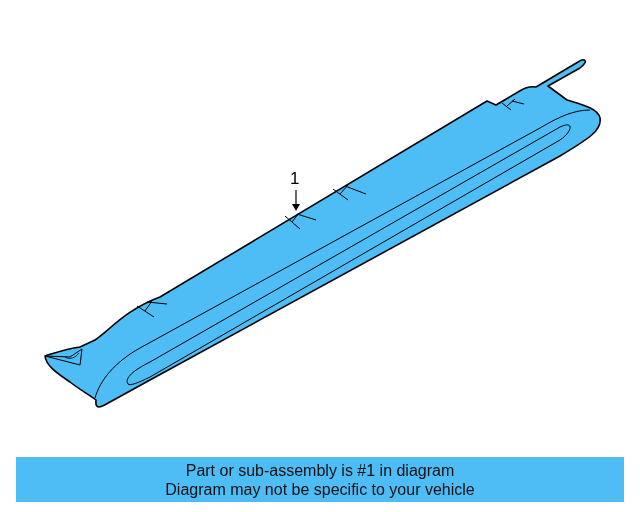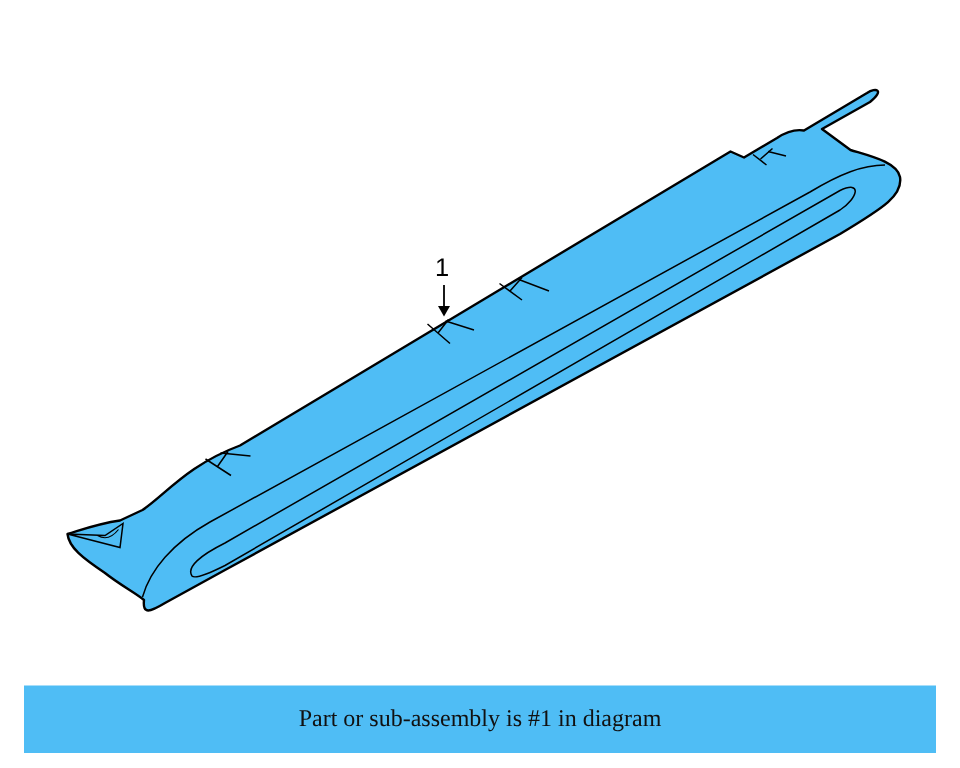--- a/index.html
+++ b/index.html
@@ -33,21 +33,20 @@
       position: absolute;
       left: 16px;
       top: 457px;
       width: 608px;
       height: 45px;
       background: #4fbdf5;
       display: flex;
       flex-direction: column;
       align-items: center;
       justify-content: center;
-      font-family: Liberation Serif, serif;
     }
     .banner-line {
       font-size: 16px;
       color: #111;
       line-height: 19px;
       white-space: nowrap;
     }
   </style>
 </head>
 <body>
@@ -92,13 +91,14 @@
     <g>
       <line x1="296" y1="190" x2="296" y2="206" stroke="#000" stroke-width="1.2"></line>
       <polygon points="292,204 300,204 296,211" fill="#000"></polygon>
     </g>
   </svg>
   <div class="callout-label">1</div>
 </div>
 
 <div class="banner">
   <div class="banner-line">Part or sub-assembly is #1 in diagram</div>
+  <div class="banner-line">Diagram may not be specific to your vehicle</div>
 </div>
 
 </body></html>

